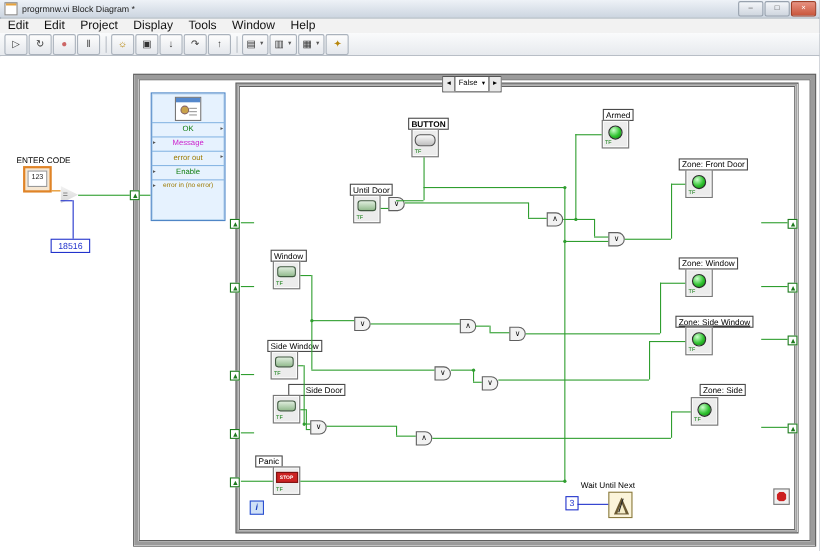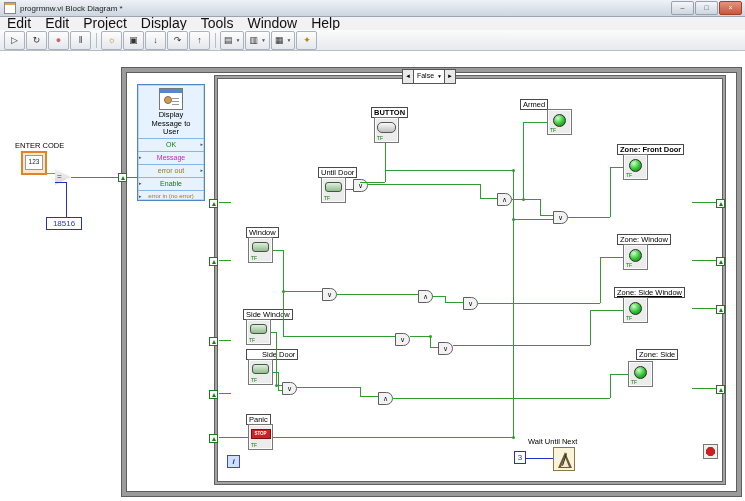--- a/index.html
+++ b/index.html
@@ -11,21 +11,21 @@
   .vi-ico{width:10px;height:10px;margin-left:4px;background:#fff;border:1px solid #888;
     box-shadow:inset 0 2px 0 #e8a33d;}
   #title-text{font-size:8px;color:#222;margin-left:4px;}
   .winbtns{margin-left:auto;margin-right:3px;display:flex;gap:1px;}
   .wbtn{width:21px;height:12px;font-size:7px;line-height:11px;text-align:center;color:#444;
     background:linear-gradient(#f4f6f9,#cfd6df);border:1px solid #98a2ae;border-radius:2px;}
   .wbtn.close{background:linear-gradient(#e89180,#c8563c);color:#fff;border-color:#a04028;}
   
   #menubar{position:absolute;left:0;top:17px;width:745px;height:13px;display:flex;
     background:#f2f2f2;border-bottom:1px solid #d0d0d0;}
-  .mitem{padding:0 7px;font-size:14px;line-height:13px;color:#111;}
+  .mitem{padding:0 7px;font-size:11px;line-height:13px;color:#111;}
   
   #toolbar{position:absolute;left:0;top:30px;width:745px;height:21px;display:flex;align-items:center;
     background:linear-gradient(#fafbfc,#e7eaee);border-bottom:1px solid #b8bec6;padding-left:4px;box-sizing:border-box;}
   .tbtn{width:19px;height:17px;margin-right:1px;border:1px solid #aab2bc;border-radius:2px;text-align:center;
     background:linear-gradient(#fdfdfd,#e4e7ec);font-size:9px;line-height:16px;color:#333;}
   .tsep{width:1px;height:15px;background:#b8bec6;margin:0 4px;}
   .fontsel{display:flex;align-items:center;height:15px;border:1px solid #8a99aa;background:#fff;
     font-size:7.5px;padding-left:3px;margin:0 2px;}
   .fontsel .dd{font-size:5px;margin-left:5px;background:#dde3ea;border-left:1px solid #aab2bc;
     padding:0 2px;align-self:stretch;display:flex;align-items:center;}
@@ -171,21 +171,20 @@
     </div>
 
   <div class="xvi" style="left:137px;top:33px;">
     <div class="xicon">
       <div class="xic-bar"></div>
       <div class="xic-dot"></div>
       <div class="xic-line" style="top:9px;"></div>
       <div class="xic-line" style="top:12px;"></div>
       <div class="xic-line" style="top:15px;"></div>
     </div>
-    <div class="xtitle">Display Message to User</div>
     <div class="xrow xr0">
       <span>OK</span>
       <span class="arr r">▸</span>
     </div>
     <div class="xrow xr1">
       <span class="arr l">▸</span>
       <span>Message</span>
     </div>
     <div class="xrow xr2">
       <span>error out</span>
@@ -234,25 +233,25 @@
       <div class="tuntri"></div>
     </div>
   <div class="tun" style="left:716px;top:334px;">
       <div class="tuntri"></div>
     </div>
 
   <div class="lbl" style="left:371px;top:56px;font-weight:bold;">BUTTON</div>
   <div class="lbl" style="left:318px;top:116px;">Until Door</div>
   <div class="lbl" style="left:246px;top:176px;">Window</div>
   <div class="lbl" style="left:243px;top:258px;">Side Window</div>
-  <div class="lbl" style="left:246px;top:298px;padding-left:15px;">Side Door</div>
-  <div class="lbl" style="left:246px;top:363px;">Panic</div>
-
-  <div class="lbl" style="left:520px;top:48px;">Armed</div>
-  <div class="lbl" style="left:617px;top:93px;font-weight:bold;">Zone: Front Door</div>
+  <div class="lbl" style="left:262px;top:298px;padding-left:15px;">Side Door</div>
+  <div class="lbl" style="left:232px;top:363px;">Panic</div>
+
+  <div class="lbl" style="left:548px;top:48px;">Armed</div>
+  <div class="lbl" style="left:617px;top:93px;">Zone: Front Door</div>
   <div class="lbl" style="left:617px;top:183px;">Zone: Window</div>
   <div class="lbl" style="left:614px;top:236px;text-decoration:underline;">Zone: Side Window</div>
   <div class="lbl" style="left:636px;top:298px;">Zone: Side</div>
 
   <div class="term" style="left:374px;top:66px;">
     <div class="inner btnpill"></div>
     <span class="tf">TF</span>
   </div>
   <div class="term" style="left:321px;top:126px;">
     <div class="inner switchpill"></div>

